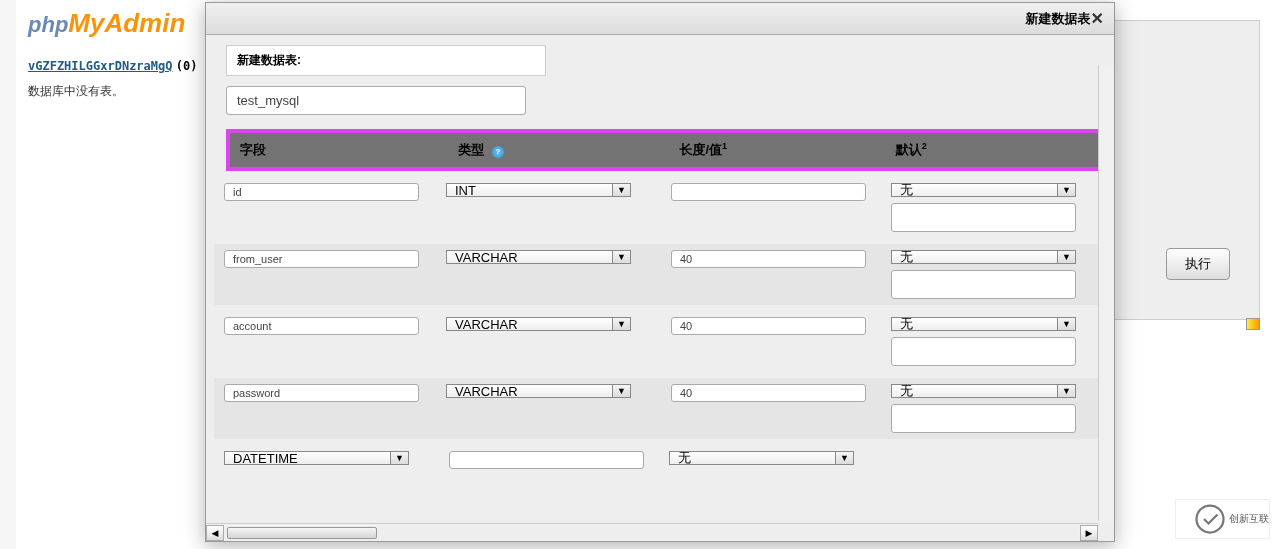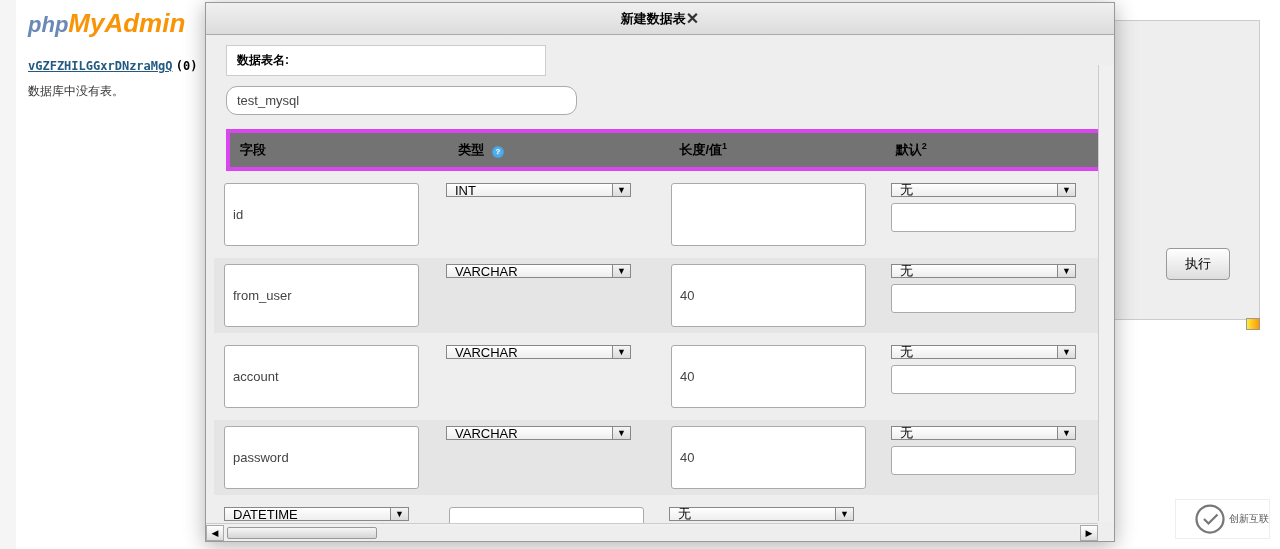--- a/index.html
+++ b/index.html
@@ -107,21 +107,21 @@
   box-shadow: 0 4px 20px rgba(0,0,0,0.3);
   z-index: 100;
   display: flex;
   flex-direction: column;
 }
 .dialog-header {
   background: linear-gradient(#f0f0f0, #dcdcdc);
   border-bottom: 1px solid #aaa;
   padding: 6px 10px;
   display: flex;
-  justify-content: center;
+  justify-content: flex-end;
   align-items: center;
   font-weight: bold;
   font-size: 13px;
 }
 .dialog-close {
   cursor: pointer;
   font-size: 16px;
   font-weight: bold;
   color: #333;
 }
@@ -141,23 +141,23 @@
   background: #fff;
   padding: 6px 10px;
   font-weight: bold;
   border: 1px solid #ccc;
   margin-bottom: 6px;
   width: 320px;
 }
 .tablename-input {
   margin-top: 4px;
   padding: 6px 10px;
-  width: 351px;
+  width: 300px;
   border: 1px solid #aaa;
-  border-radius: 11px;
+  border-radius: 3px;
   font-size: 13px;
   color: #444;
 }
 
 .header-row {
   display: flex;
   background: #737373;
   margin: 14px 8px 0 20px;
   border: 4px solid #d946ef;
 }
@@ -198,24 +198,24 @@
 }
 .cell {
   padding: 0 10px;
 }
 .cell.col-default {
   display: flex;
   flex-direction: column;
 }
 .text-input {
   width: 195px;
-  padding: 23px 8px;
+  padding: 2px 8px;
   border: 1px solid #aaa;
   border-radius: 3px;
-  font-size: 13px;
+  font-size: 11px;
   background: #fff;
   color: #444;
 }
 .select-wrap {
   width: 185px;
   padding: 4px 8px;
   border: 1px solid #888;
   border-radius: 0;
   font-size: 13px;
   background: linear-gradient(#fff, #eee);
@@ -328,21 +328,21 @@
 
 <div class="dialog">
   <div class="dialog-header">
     <span>新建数据表</span>
     <span class="dialog-close">✕</span>
   </div>
   <div class="dialog-body">
     <div class="dialog-content">
 
       <div class="tablename-section">
-        <div class="tablename-label-row">数据表名:</div>
+        <div class="tablename-label-row">新建数据表:</div>
         <input class="tablename-input" value="test_mysql" style="">
       </div>
 
       <div class="header-row">
         <div class="header-cell col-field">字段</div>
         <div class="header-cell col-type type-header">
           <span>类型</span>
           <span class="help-icon">?</span>
         </div>
         <div class="header-cell col-length">

